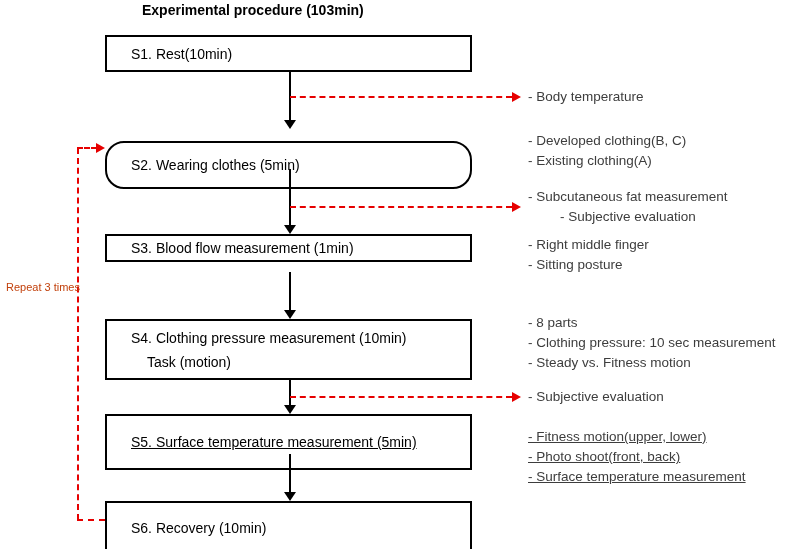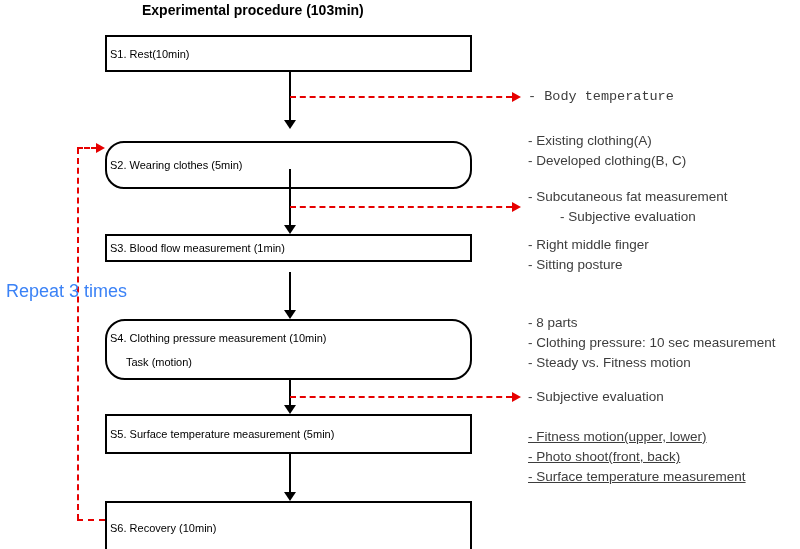--- a/index.html
+++ b/index.html
@@ -8,62 +8,62 @@
     font-family:"Liberation Sans","DejaVu Sans",sans-serif;color:#000;
   }
   .title{
     position:absolute;left:142px;top:2px;margin:0;
     font-size:14px;font-weight:bold;color:#000;
   }
   .box{
     position:absolute;left:105px;width:367px;background:#fff;
     border:2px solid #000;box-sizing:border-box;
     display:flex;flex-direction:column;justify-content:center;align-items:flex-start;
-    padding-left:3px;font-size:11px;color:#000;
+    padding-left:24px;font-size:14px;color:#000;
   }
   .box .line2{margin-left:16px;}
   .box .bl{line-height:24px;}
   
   .vline{position:absolute;left:289px;width:2px;background:#000;}
   .arr-down{position:absolute;left:284px;width:0;height:0;
     border-left:6px solid transparent;border-right:6px solid transparent;border-top:9px solid #000;}
   
   .rline-h{position:absolute;border-top:2px dashed #e60000;height:0;}
   .rline-v{position:absolute;border-left:2px dashed #e60000;width:0;}
   .arr-right-red{position:absolute;width:0;height:0;
     border-top:5px solid transparent;border-bottom:5px solid transparent;border-left:9px solid #e60000;}
   
   .notes{position:absolute;left:528px;font-size:13.5px;color:#3d3d3d;line-height:20px;white-space:nowrap;}
-  .repeat{position:absolute;left:6px;top:281px;font-size:18px;color:#3b82f6;}
+  .repeat{position:absolute;left:6px;top:281px;font-size:11px;color:#c2410c;}
 </style>
 </head>
 <body>
 
 <div class="canvas">
 
   <h1 class="title">Experimental procedure (103min)</h1>
 
   <div class="box" style="top:35px;height:37px;">
     <span class="bl">S1. Rest(10min)</span>
   </div>
 
   <div class="box" style="top:141px;height:48px;border-radius:19px;">
     <span class="bl">S2. Wearing clothes (5min)</span>
   </div>
 
   <div class="box" style="top:234px;height:28px;">
     <span class="bl">S3. Blood flow measurement (1min)</span>
   </div>
 
-  <div class="box" style="top:319px;height:61px;border-radius:20px;">
+  <div class="box" style="top:319px;height:61px;">
     <span class="bl">S4. Clothing pressure measurement (10min)</span>
     <span class="bl line2">Task (motion)</span>
   </div>
 
-  <div class="box" style="top:414px;height:40px;">
+  <div class="box" style="top:414px;height:56px;text-decoration:underline;">
     <span class="bl">S5. Surface temperature measurement (5min)</span>
   </div>
 
   <div class="box" style="top:501px;height:54px;">
     <span class="bl">S6. Recovery (10min)</span>
   </div>
 
   <div class="vline" style="top:72px;height:48px;"></div>
   <div class="arr-down" style="top:120px;"></div>
 
@@ -87,36 +87,36 @@
 
   <div class="rline-h" style="top:396px;left:290px;width:222px;"></div>
   <div class="arr-right-red" style="top:392px;left:512px;"></div>
 
   <div class="rline-v" style="left:77px;top:148px;height:372px;"></div>
   <div class="rline-h" style="left:77px;top:147px;width:20px;"></div>
   <div class="arr-right-red" style="left:96px;top:143px;"></div>
   <div class="rline-h" style="left:77px;top:519px;width:28px;"></div>
   <div class="repeat">Repeat 3 times</div>
 
-  <div class="notes" style="top:87px;font-family:Liberation Mono, monospace;">
+  <div class="notes" style="top:87px;">
     <div>- Body temperature</div>
   </div>
 
   <div class="notes" style="top:187px;text-align:center;">
     <div>- Subcutaneous fat measurement</div>
     <div>- Subjective evaluation</div>
   </div>
 
   <div class="notes" style="top:387px;">
     <div>- Subjective evaluation</div>
   </div>
 
   <div class="notes" style="top:131px;">
+    <div>- Developed clothing(B, C)</div>
     <div>- Existing clothing(A)</div>
-    <div>- Developed clothing(B, C)</div>
   </div>
 
   <div class="notes" style="top:235px;">
     <div>- Right middle finger</div>
     <div>- Sitting posture</div>
   </div>
 
   <div class="notes" style="top:313px;">
     <div>- 8 parts</div>
     <div>- Clothing pressure: 10 sec measurement</div>

